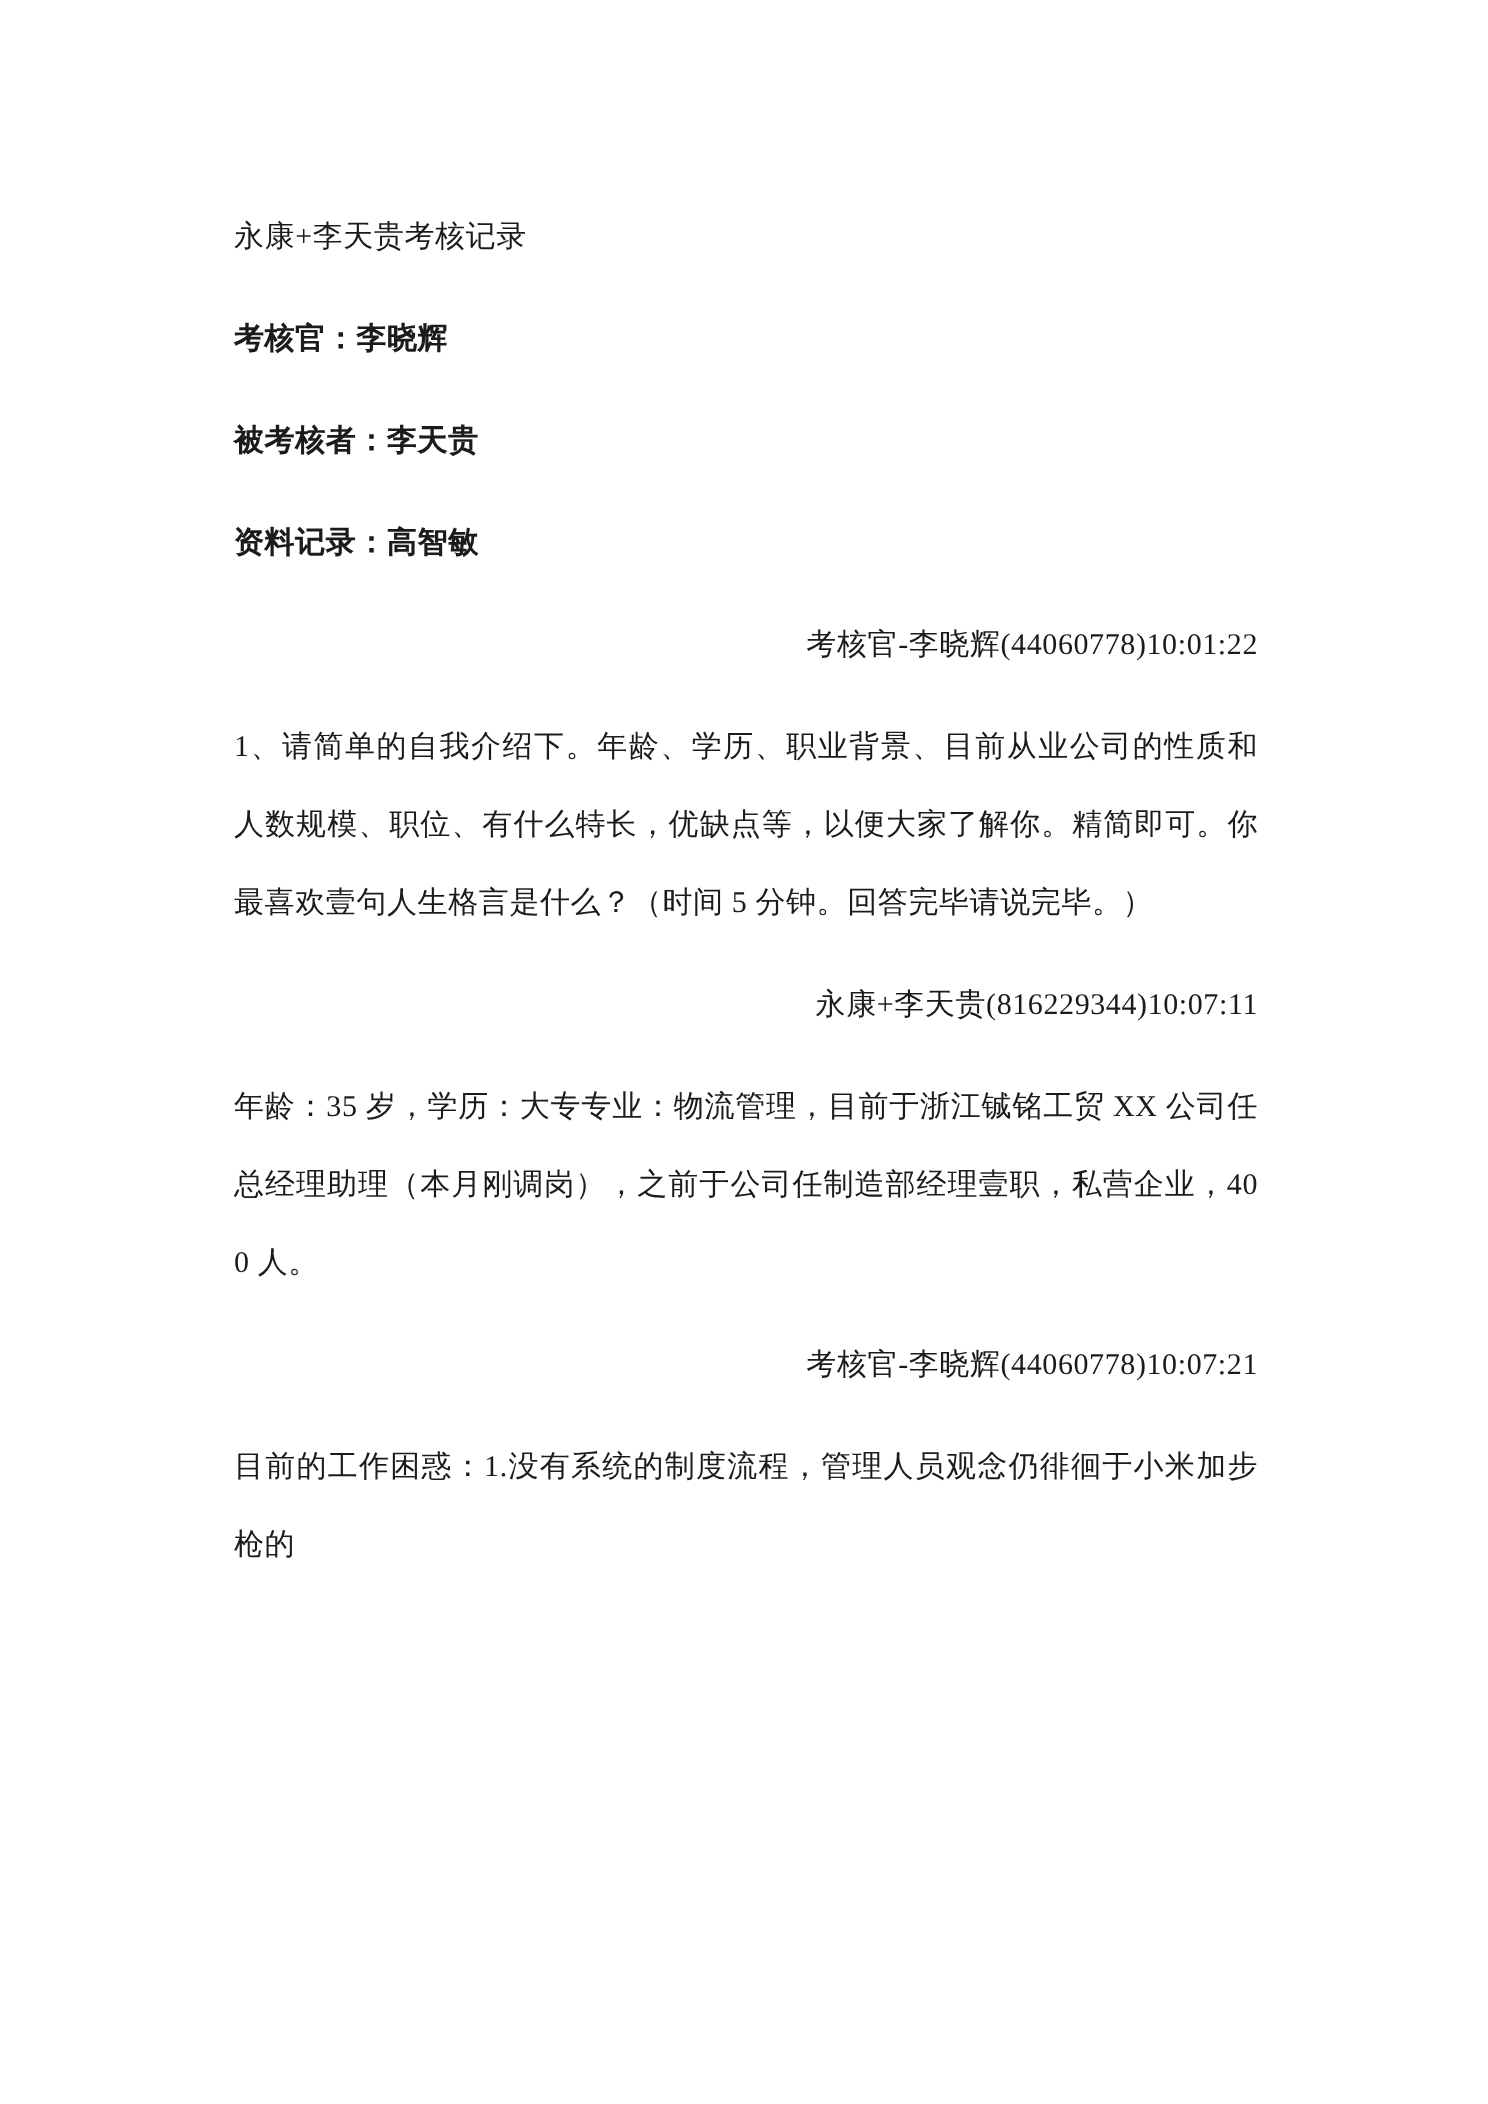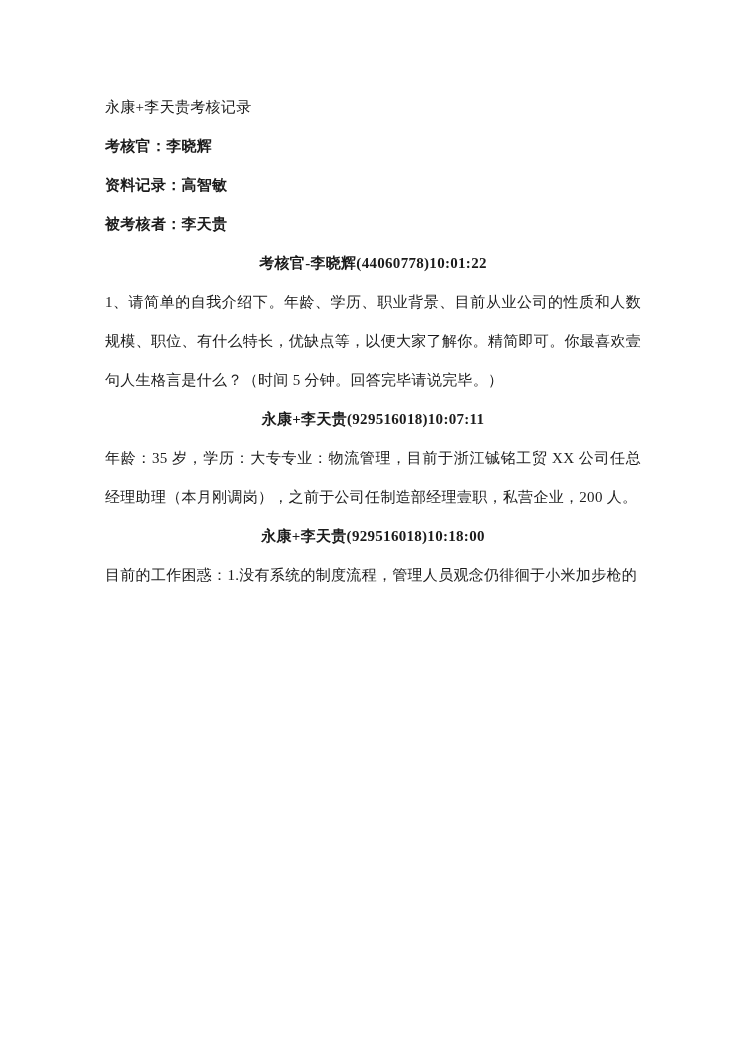--- a/index.html
+++ b/index.html
@@ -18,76 +18,76 @@
   }
   .content {
     position: absolute;
     left: 105px;
     top: 88px;
     width: 536px;
   }
   .line, .para, .meta-row {
     font-size: 15px;
     line-height: 39px;
-    margin: 0;
+    margin: 12px;
     text-align: justify;
     text-justify: inter-ideograph;
     letter-spacing: 0.3px;
     word-break: break-all;
   }
   .doc-title {
     font-weight: 400;
   }
   .meta-label {
     font-weight: 700;
   }
   .meta-value {
     font-weight: 700;
   }
   .entry-header {
-    font-weight: 700;
-    text-align: center;
+    font-weight: 400;
+    text-align: right;
   }
   .para {
     font-weight: 400;
   }
 </style>
 </head>
 <body>
 
 <div class="page">
   <div class="content">
 
     <div class="line doc-title">永康+李天贵考核记录</div>
 
     <div class="meta-row">
       <span class="meta-label">考核官：</span><span class="meta-value">李晓辉</span>
     </div>
 
     <div class="meta-row">
-      <span class="meta-label">资料记录：</span><span class="meta-value">高智敏</span>
+      <span class="meta-label">被考核者：</span><span class="meta-value">李天贵</span>
     </div>
 
     <div class="meta-row">
-      <span class="meta-label">被考核者：</span><span class="meta-value">李天贵</span>
+      <span class="meta-label">资料记录：</span><span class="meta-value">高智敏</span>
     </div>
 
 
     <div>
       <div class="line entry-header">考核官-李晓辉(44060778)10:01:22</div>
       <p class="para">1、请简单的自我介绍下。年龄、学历、职业背景、目前从业公司的性质和人数规模、职位、有什么特长，优缺点等，以便大家了解你。精简即可。你最喜欢壹句人生格言是什么？（时间 5 分钟。回答完毕请说完毕。）</p>
     </div>
 
     <div>
-      <div class="line entry-header">永康+李天贵(929516018)10:07:11</div>
-      <p class="para">年龄：35 岁，学历：大专专业：物流管理，目前于浙江铖铭工贸 XX 公司任总经理助理（本月刚调岗），之前于公司任制造部经理壹职，私营企业，200 人。</p>
+      <div class="line entry-header">永康+李天贵(816229344)10:07:11</div>
+      <p class="para">年龄：35 岁，学历：大专专业：物流管理，目前于浙江铖铭工贸 XX 公司任总经理助理（本月刚调岗），之前于公司任制造部经理壹职，私营企业，400 人。</p>
     </div>
 
     <div>
+      <div class="line entry-header">考核官-李晓辉(44060778)10:07:21</div>
     </div>
 
     <div>
-      <div class="line entry-header">永康+李天贵(929516018)10:18:00</div>
       <p class="para">目前的工作困惑：1.没有系统的制度流程，管理人员观念仍徘徊于小米加步枪的</p>
     </div>
 
   </div>
 </div>
 
 </body></html>

